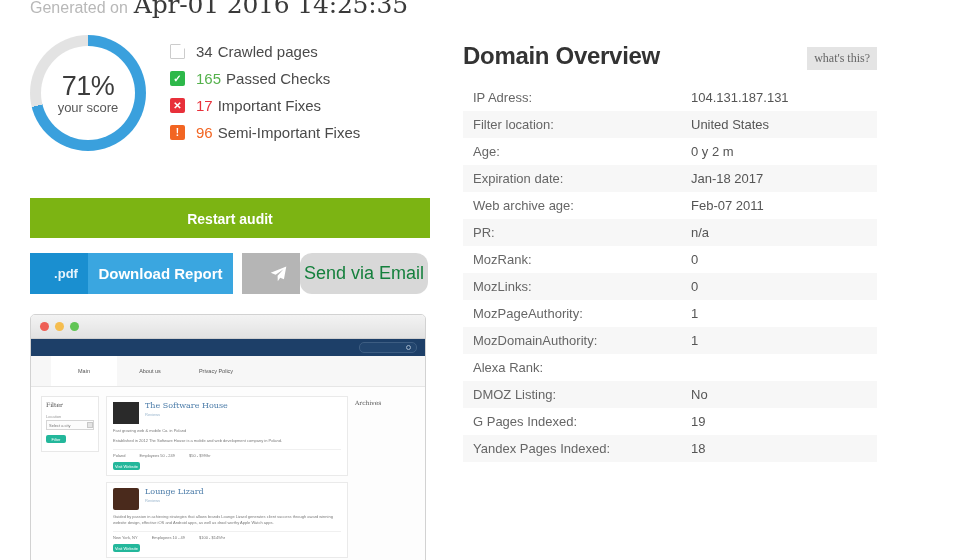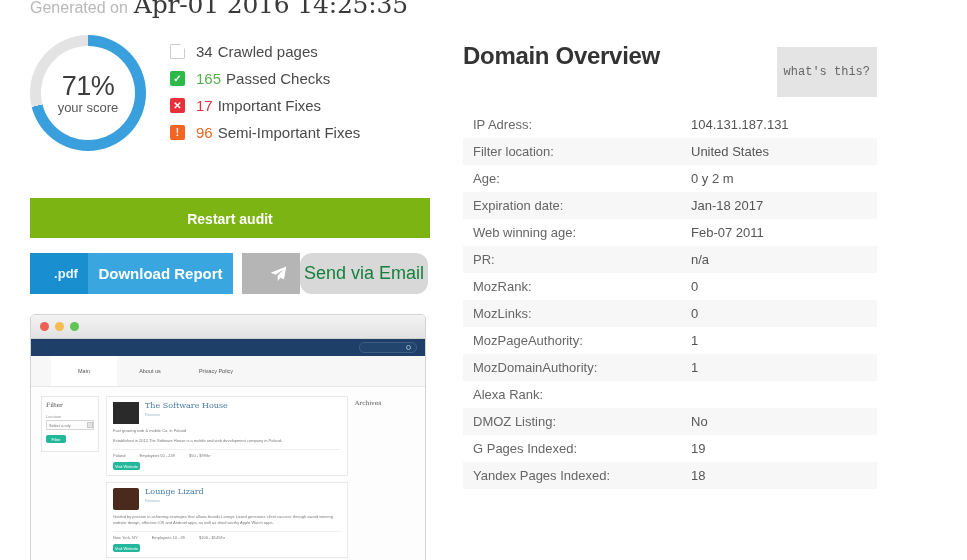--- a/index.html
+++ b/index.html
@@ -401,24 +401,24 @@
   .dom-title {
     font-size: 24px;
     color: #333;
     font-weight: bold;
     letter-spacing: -0.3px;
   }
   .whats-this {
     background: #e4e4e4;
     color: #666;
     font-size: 12px;
-    padding: 18px 7px;
+    padding: 4px 7px;
     border: none;
     cursor: pointer;
-    font-family: Liberation Mono, monospace;
+    font-family: Liberation Serif, serif;
     margin-top: 5px;
   }
 
   .dom-table {
     width: 414px;
     border-collapse: collapse;
     margin-top: 14px;
   }
   .dom-table tr { height: 27px; }
   .dom-table tr:nth-child(even) { background: #f7f7f7; }
@@ -578,21 +578,21 @@
         </tr>
       <tr>
           <td class="col-k">Age:</td>
           <td class="val">0 y 2 m</td>
         </tr>
       <tr>
           <td class="col-k">Expiration date:</td>
           <td class="val">Jan-18 2017</td>
         </tr>
       <tr>
-          <td class="col-k">Web winning age:</td>
+          <td class="col-k">Web archive age:</td>
           <td class="val">Feb-07 2011</td>
         </tr>
       <tr>
           <td class="col-k">PR:</td>
           <td class="val">n/a</td>
         </tr>
       <tr>
           <td class="col-k">MozRank:</td>
           <td class="val">0</td>
         </tr>

